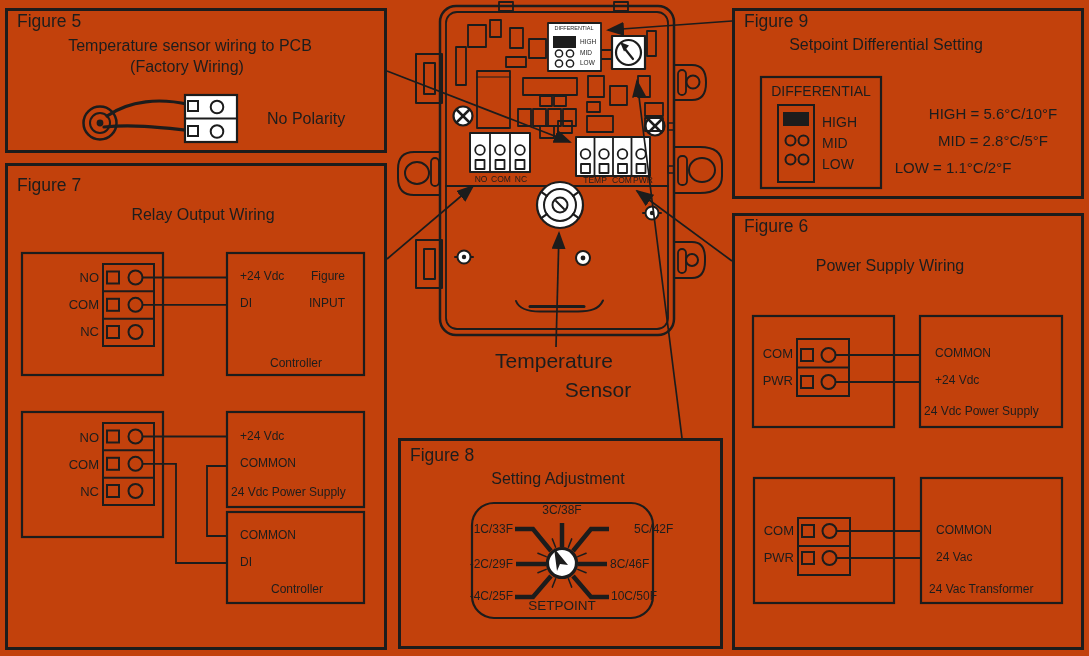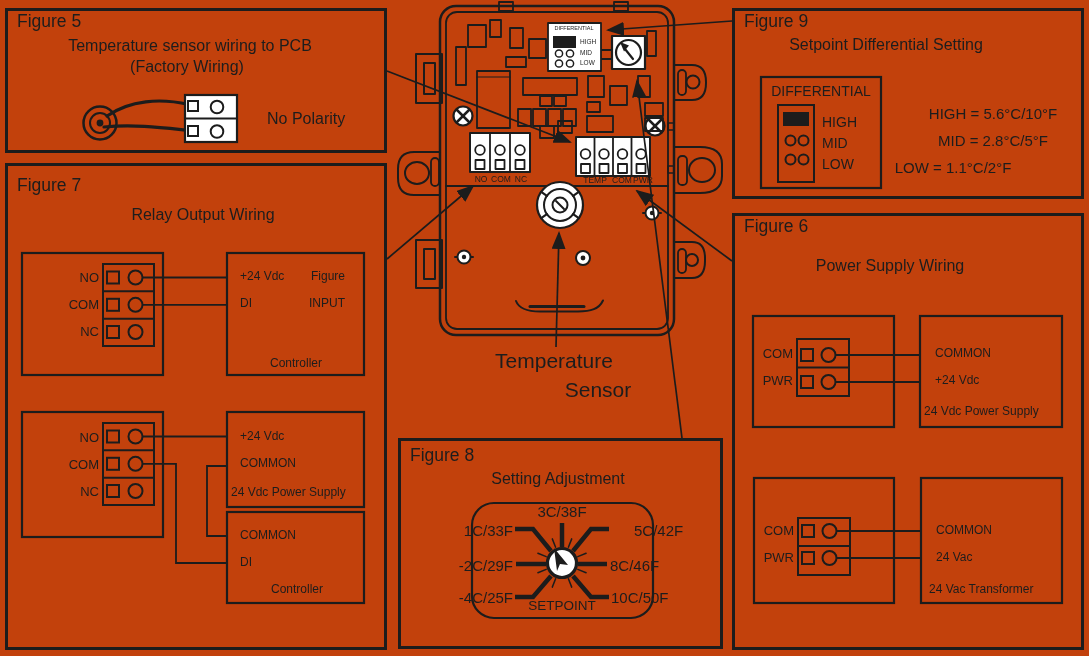--- a/index.html
+++ b/index.html
@@ -9,21 +9,21 @@
   .fig{position:absolute;border:3px solid #1c1c1c;background:transparent;box-sizing:border-box;}
   .t{position:absolute;white-space:nowrap;line-height:1;}
   .c{transform:translateX(-50%);}
   .r{transform:translateX(-100%);}
   .fl{font-size:17.5px;}          
   .ft{font-size:16px;}          
   .lab{font-size:13px;}           
   .bx{font-size:12px;}          
   .v9{font-size:15px;}            
   .j9{font-size:14px;}            
-  .d8{font-size:15px;}          
+  .d8{font-size:12px;}          
   .cap8{font-size:13.5px;}
   .dev-s{font-size:8.5px;}        
   .dev-xs{font-size:6.5px;}
   .dev-xxs{font-size:5.5px;}
   .big{font-size:21px;}
 </style>
 </head>
 <body>
 
 <div id="stage">

